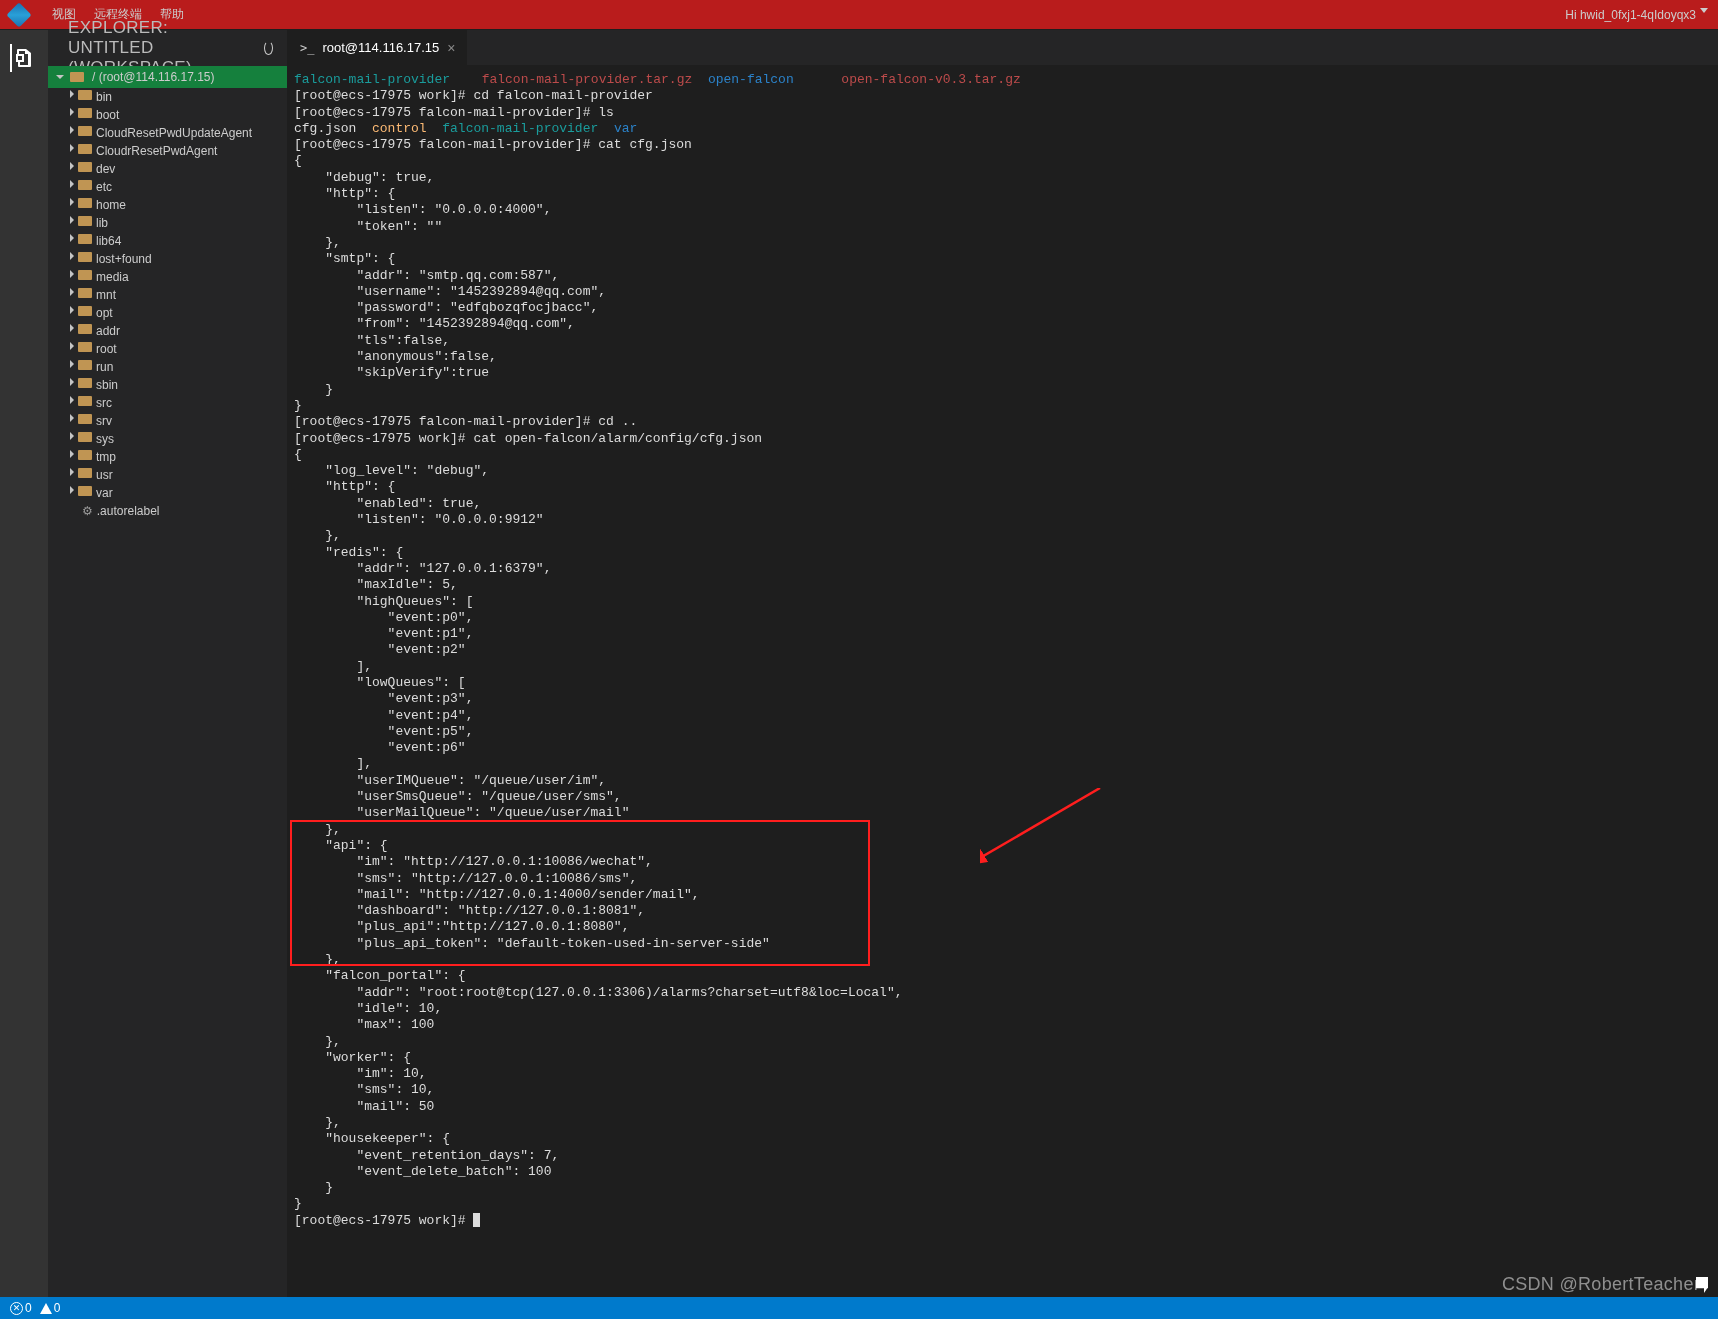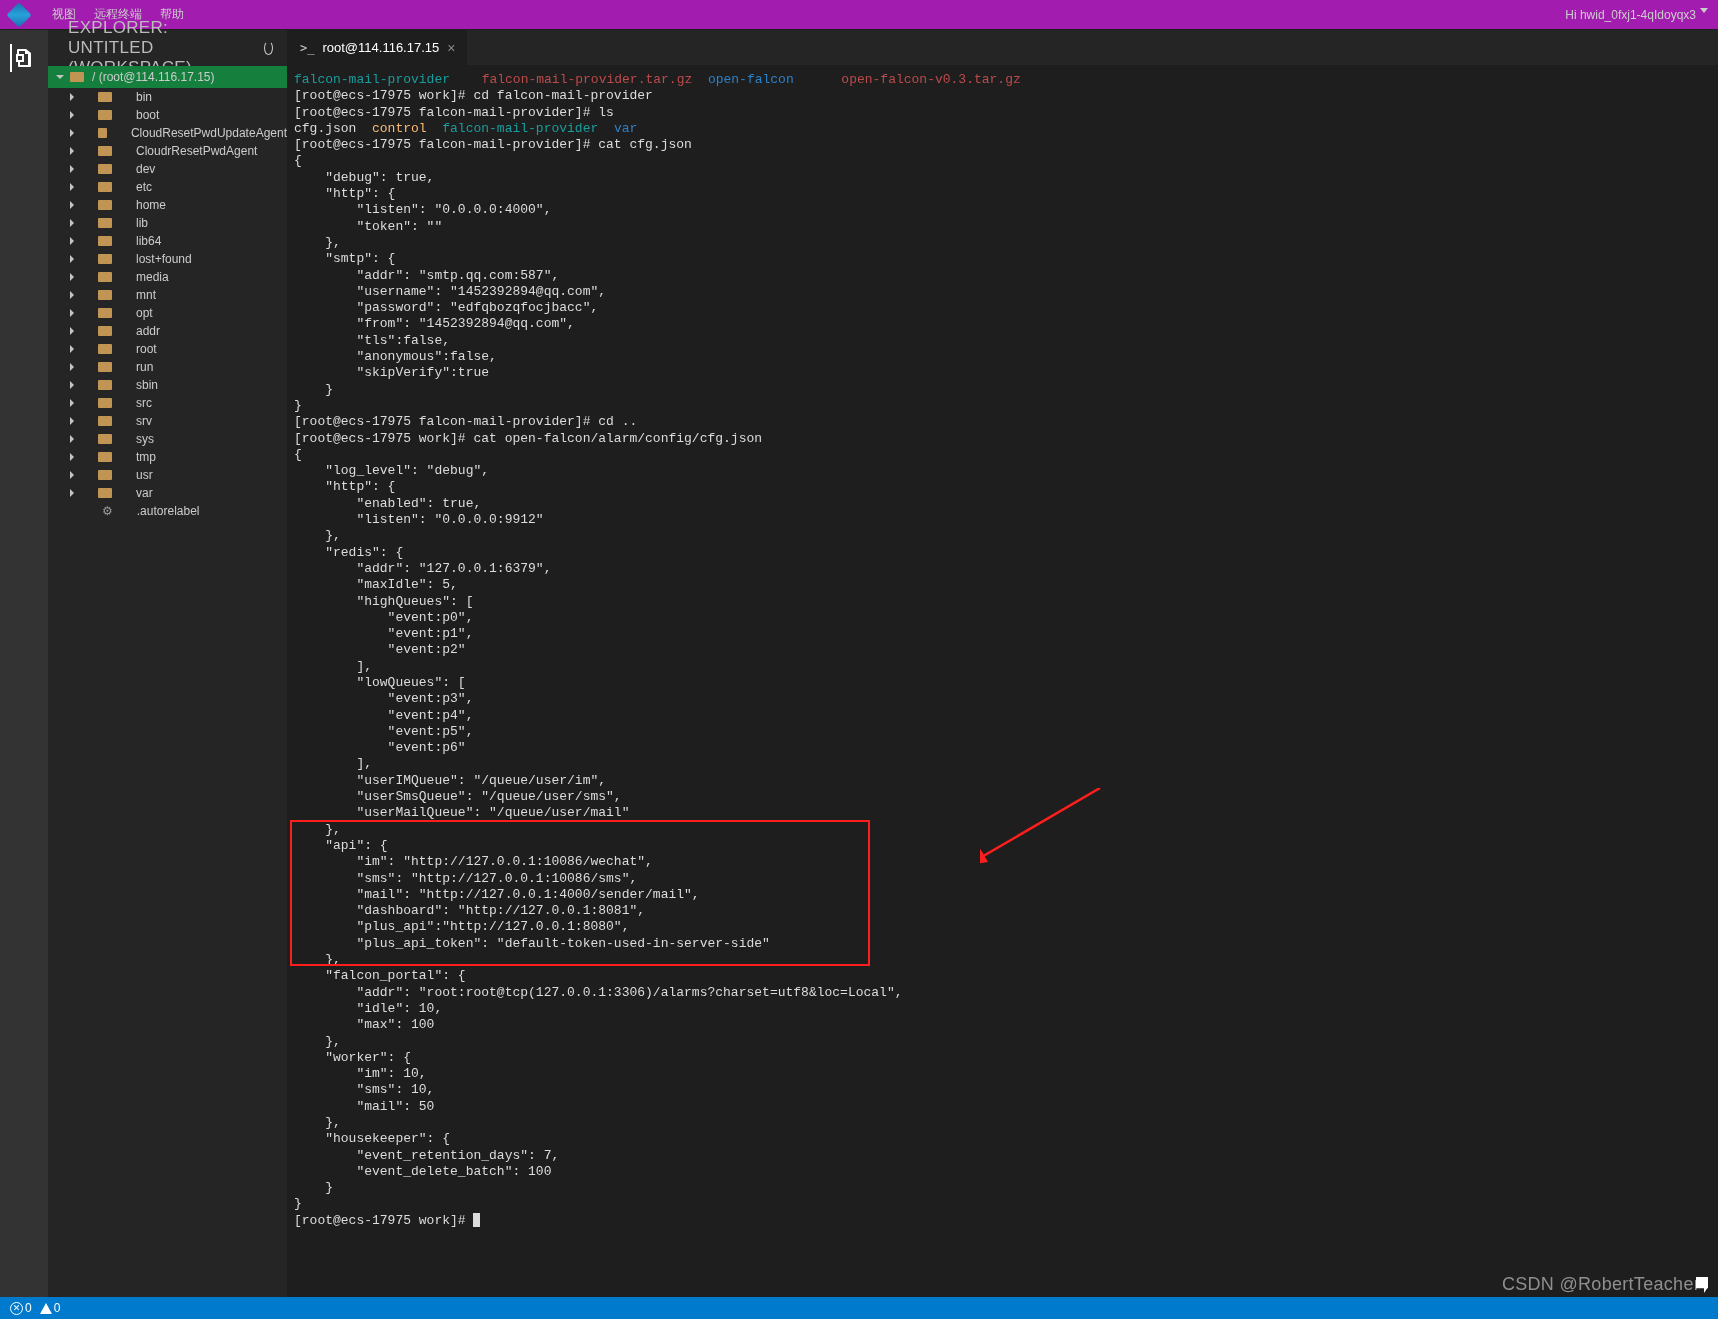--- a/index.html
+++ b/index.html
@@ -9,21 +9,21 @@
     font-size:12px;
     background:#1e1e1e;
     color:#cccccc;
     overflow:hidden;
     position:relative;
   }
 
   
   .topbar {
     height:30px;
-    background:#a21caf;
+    background:#b91c1c;
     display:flex;
     align-items:center;
     padding:0 10px;
     border-bottom:1px solid #1e1e1e;
     justify-content:space-between;
   }
   .topbar .left { display:flex; align-items:center; gap:18px; }
   .logo {
     width:18px; height:18px;
     transform:rotate(45deg);
@@ -106,21 +106,21 @@
   }
   .tw { display:inline-block; width:0;height:0;
        border-top:4px solid transparent;
        border-bottom:4px solid transparent;
        border-left:4px solid #c5c5c5; }
   .tw.open { transform:rotate(90deg); }
   .fld { width:14px;height:10px;background:#c09553;border-radius:1px;display:inline-block; margin:0 4px; position:relative;}
   .treewrap { flex:1; overflow:auto; }
   .treeitem {
     padding:2px 0 2px 22px;
-    display:flex; align-items:center; gap:20px;
+    display:flex; align-items:flex-start; gap:0;
     color:#cccccc;
     cursor:pointer;
     white-space:nowrap;
   }
 
   
   .editor {
     flex:1;
     display:flex;
     flex-direction:column;

